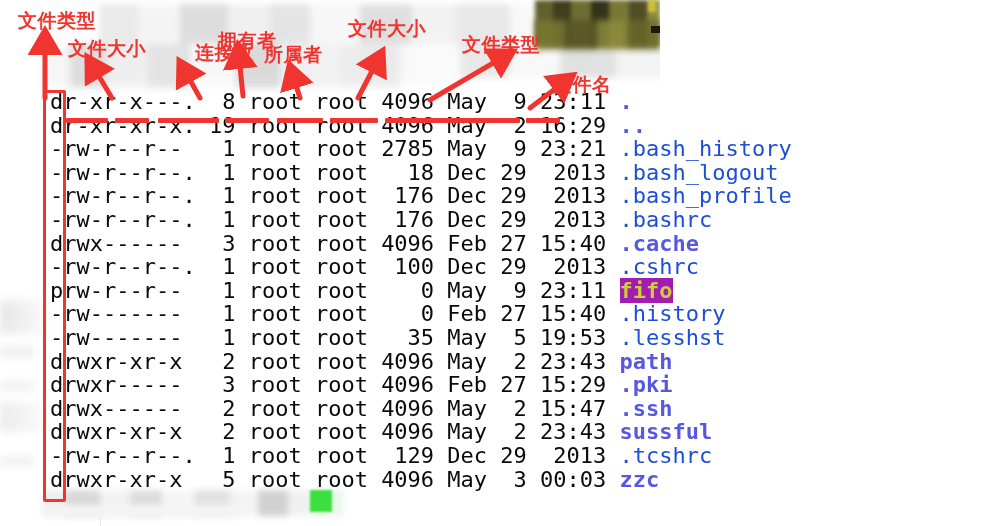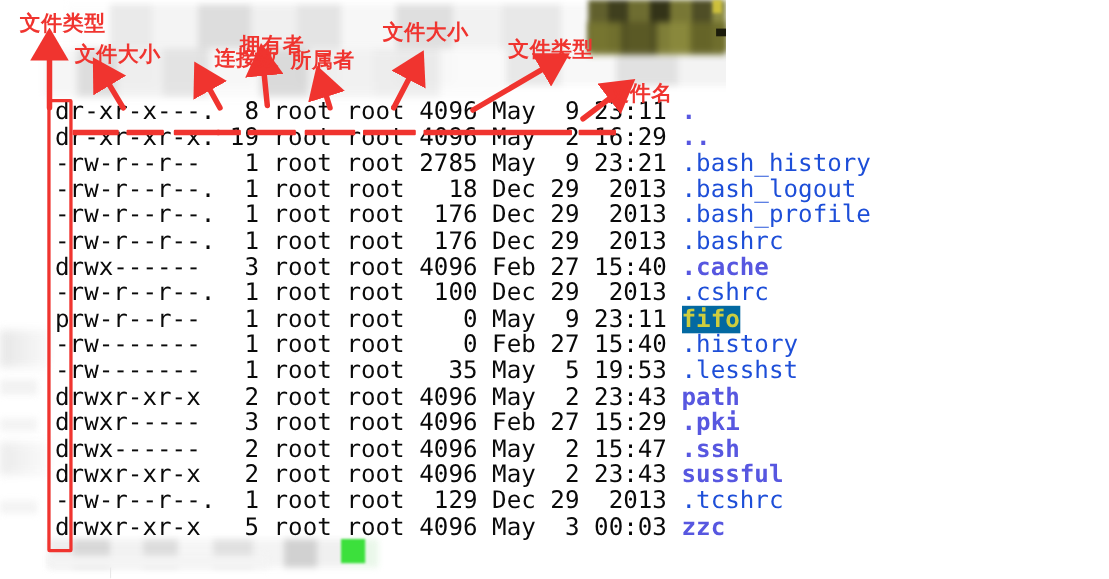--- a/index.html
+++ b/index.html
@@ -74,21 +74,21 @@
   
   #listing{
     position:absolute;left:50px;top:90px;
     font-family:"DejaVu Sans Mono","Liberation Mono",monospace;
     font-size:22px;line-height:23.6px;
     color:#0a0a0a;white-space:pre;letter-spacing:0px;
   }
   .row{height:23.6px;white-space:pre;}
   .nm-dir{color:#5757e0;font-weight:bold;}
   .nm-file{color:#1d4ed8;}
-  .nm-fifo{color:#cdcd3e;background:#0369a1;font-weight:bold;}
+  .nm-fifo{color:#cdcd3e;background:#a21caf;font-weight:bold;}
 
   
   #anno{position:absolute;left:0;top:0;width:1008px;height:526px;pointer-events:none;}
   .lbl{
     position:absolute;color:#f0342f;
     font-family:"DejaVu Sans","Liberation Sans",sans-serif;
     font-size:19px;font-weight:600;white-space:nowrap;letter-spacing:.5px;
   }
 
   .hl{position:absolute;background:#f0342f;height:5px;border-radius:1px;}

